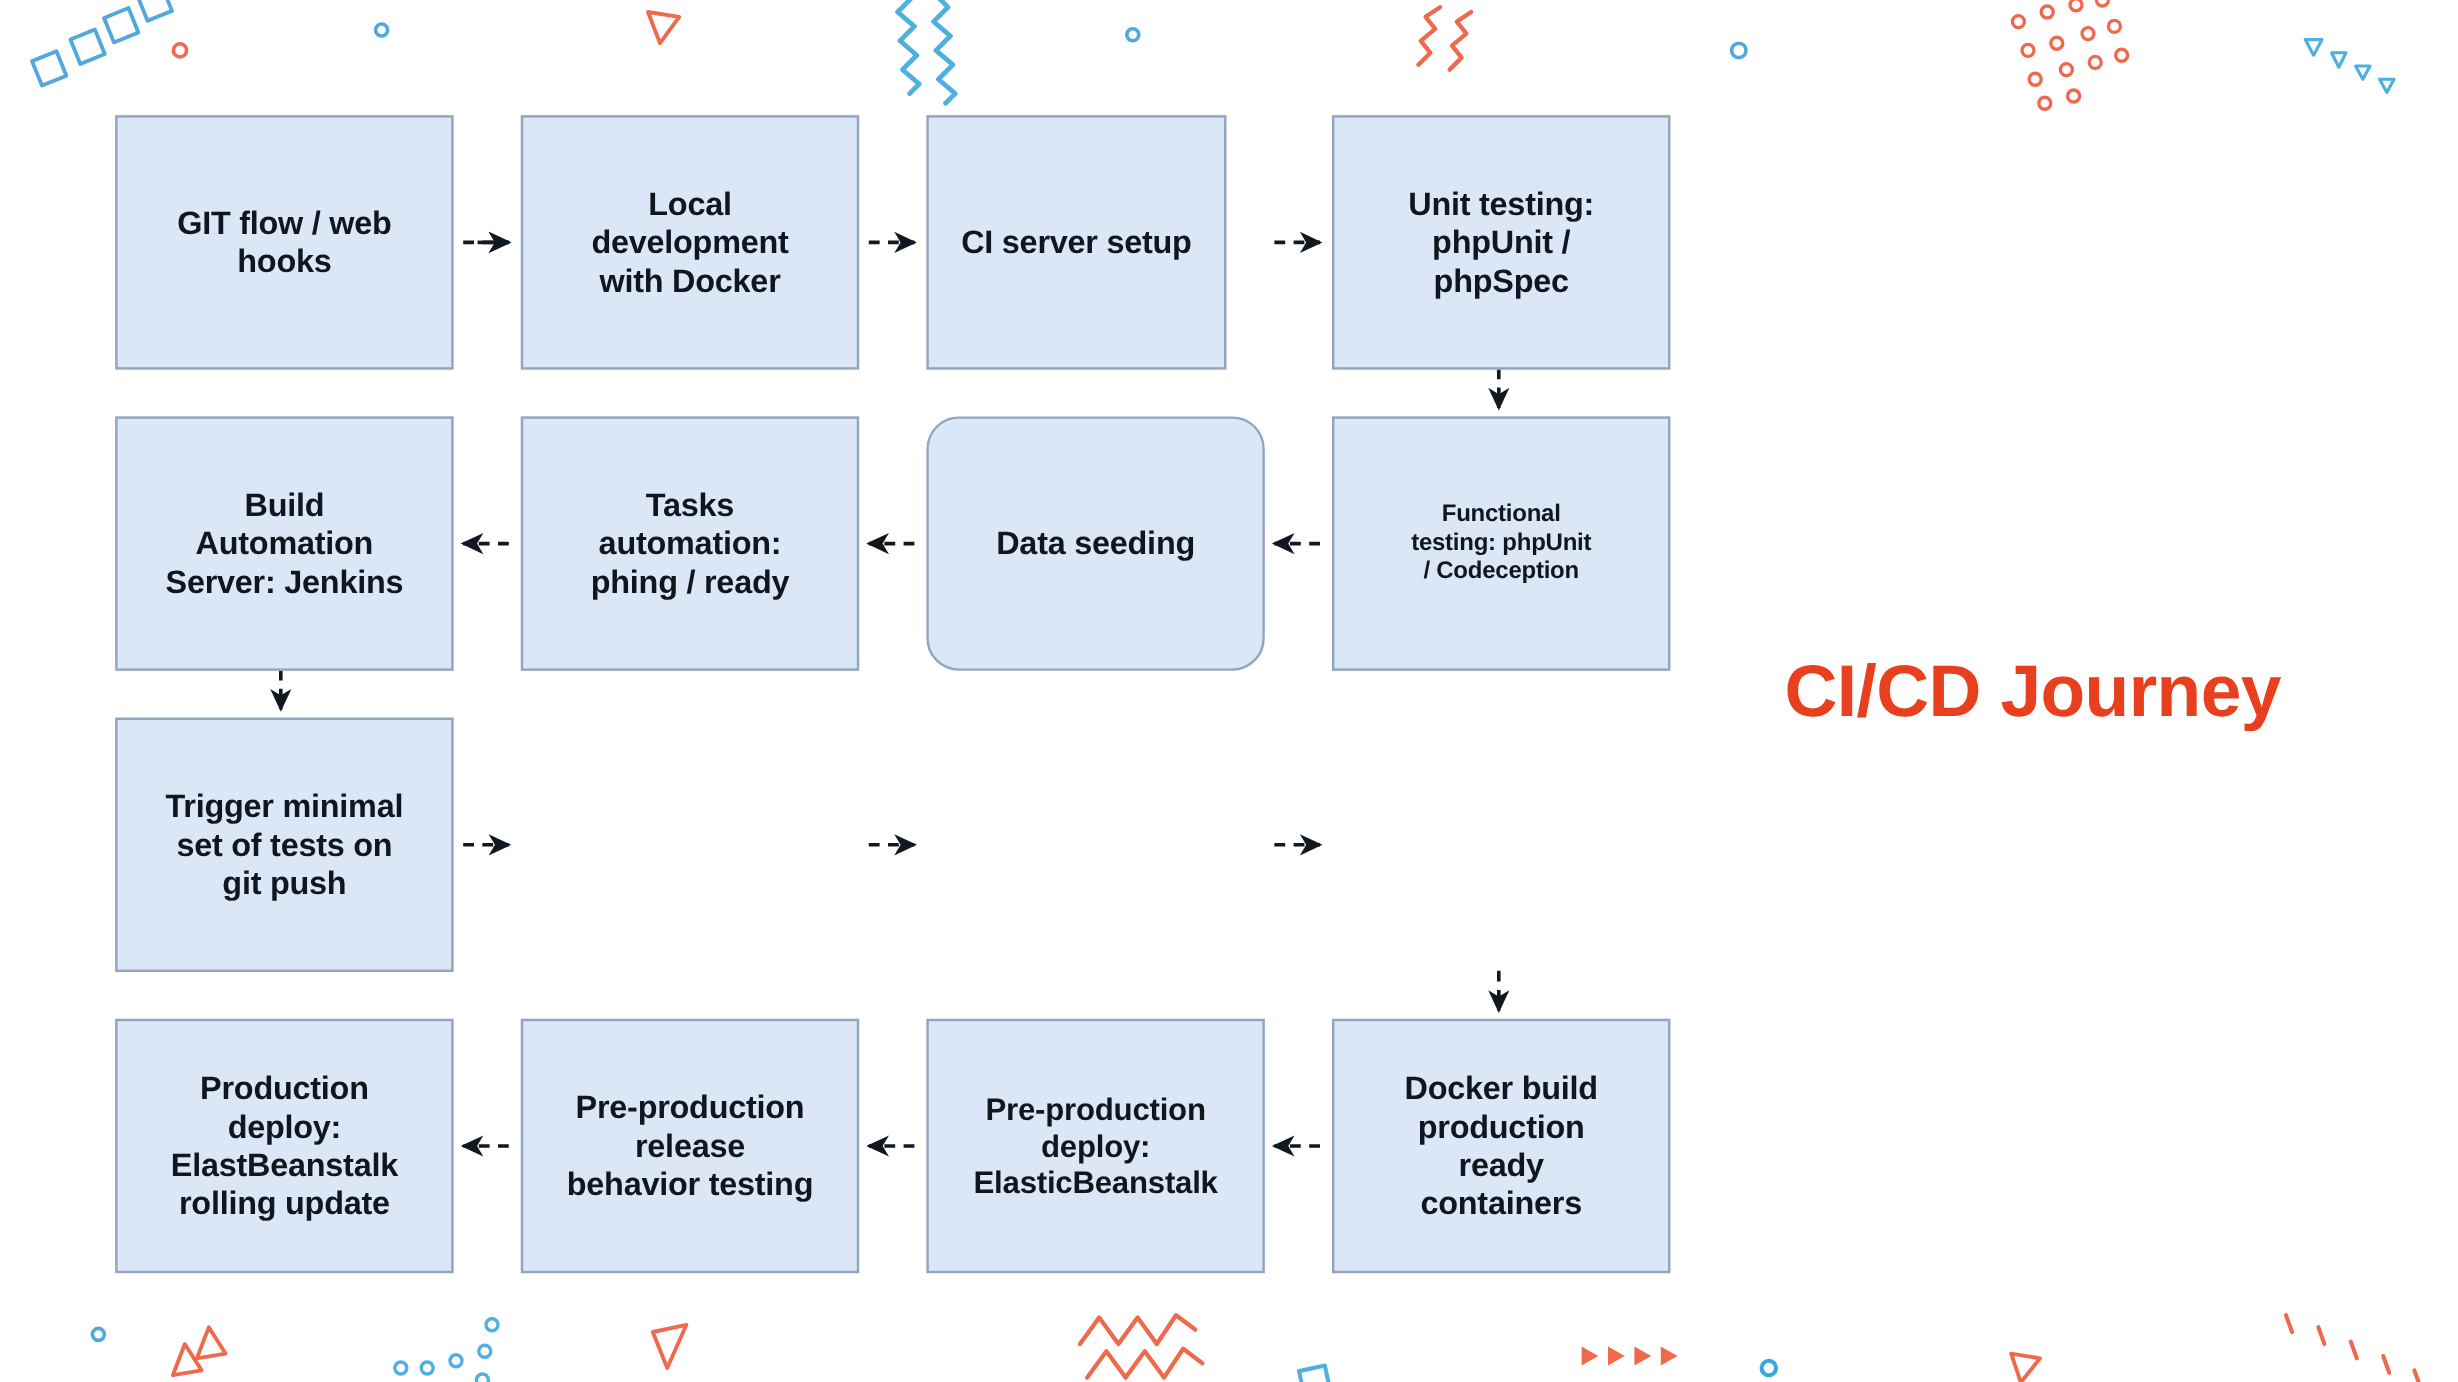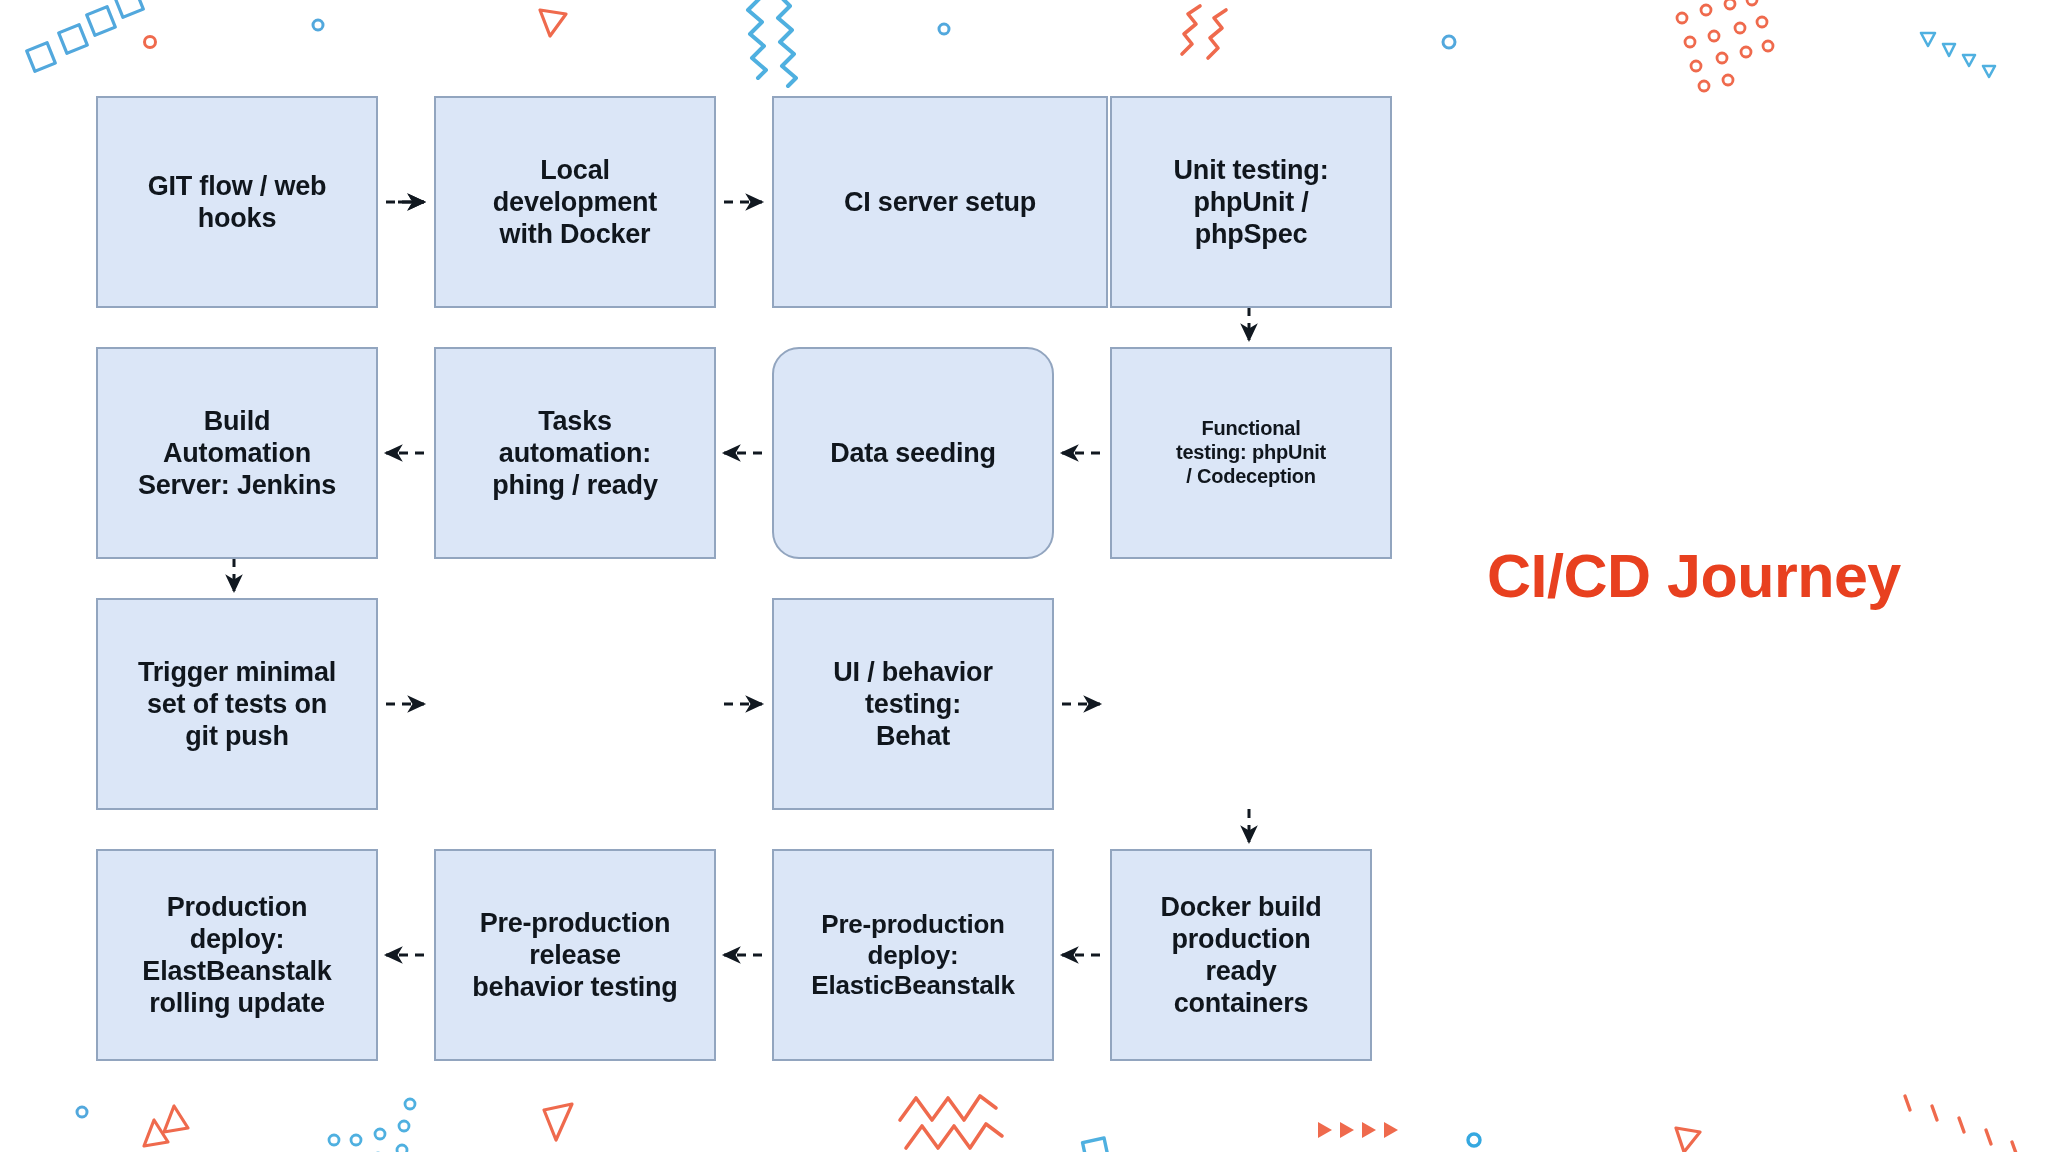--- a/index.html
+++ b/index.html
@@ -195,21 +195,21 @@
           <span>hooks</span>
         </div>
       </div>
     <div class="node" style="left:434px;top:96px;width:282px;height:212px;">
         <div>
           <span>Local</span>
           <span>development</span>
           <span>with Docker</span>
         </div>
       </div>
-    <div class="node" style="left:772px;top:96px;width:336px;height:212px;">
+    <div class="node" style="left:772px;top:96px;width:250px;height:212px;">
         <div>
           <span>CI server setup</span>
         </div>
       </div>
     <div class="node" style="left:1110px;top:96px;width:282px;height:212px;">
         <div>
           <span>Unit testing:</span>
           <span>phpUnit /</span>
           <span>phpSpec</span>
         </div>
@@ -240,27 +240,20 @@
           <span>testing: phpUnit</span>
           <span>/ Codeception</span>
         </div>
       </div>
 
     <div class="node" style="left:96px;top:598px;width:282px;height:212px;">
         <div>
           <span>Trigger minimal</span>
           <span>set of tests on</span>
           <span>git push</span>
-        </div>
-      </div>
-    <div class="node" style="left:772px;top:598px;width:282px;height:212px;">
-        <div>
-          <span>UI / behavior</span>
-          <span>testing:</span>
-          <span>Behat</span>
         </div>
       </div>
 
     <div class="node" style="left:96px;top:849px;width:282px;height:212px;">
         <div>
           <span>Production</span>
           <span>deploy:</span>
           <span>ElastBeanstalk</span>
           <span>rolling update</span>
         </div>
@@ -272,21 +265,21 @@
           <span>behavior testing</span>
         </div>
       </div>
     <div class="node" style="left:772px;top:849px;width:282px;height:212px;font-size:26px;">
         <div>
           <span>Pre-production</span>
           <span>deploy:</span>
           <span>ElasticBeanstalk</span>
         </div>
       </div>
-    <div class="node" style="left:1110px;top:849px;width:262px;height:212px;">
+    <div class="node" style="left:1110px;top:849px;width:282px;height:212px;">
         <div>
           <span>Docker build</span>
           <span>production</span>
           <span>ready</span>
           <span>containers</span>
         </div>
       </div>
   </div>
 
   <div class="title">CI/CD Journey</div>

